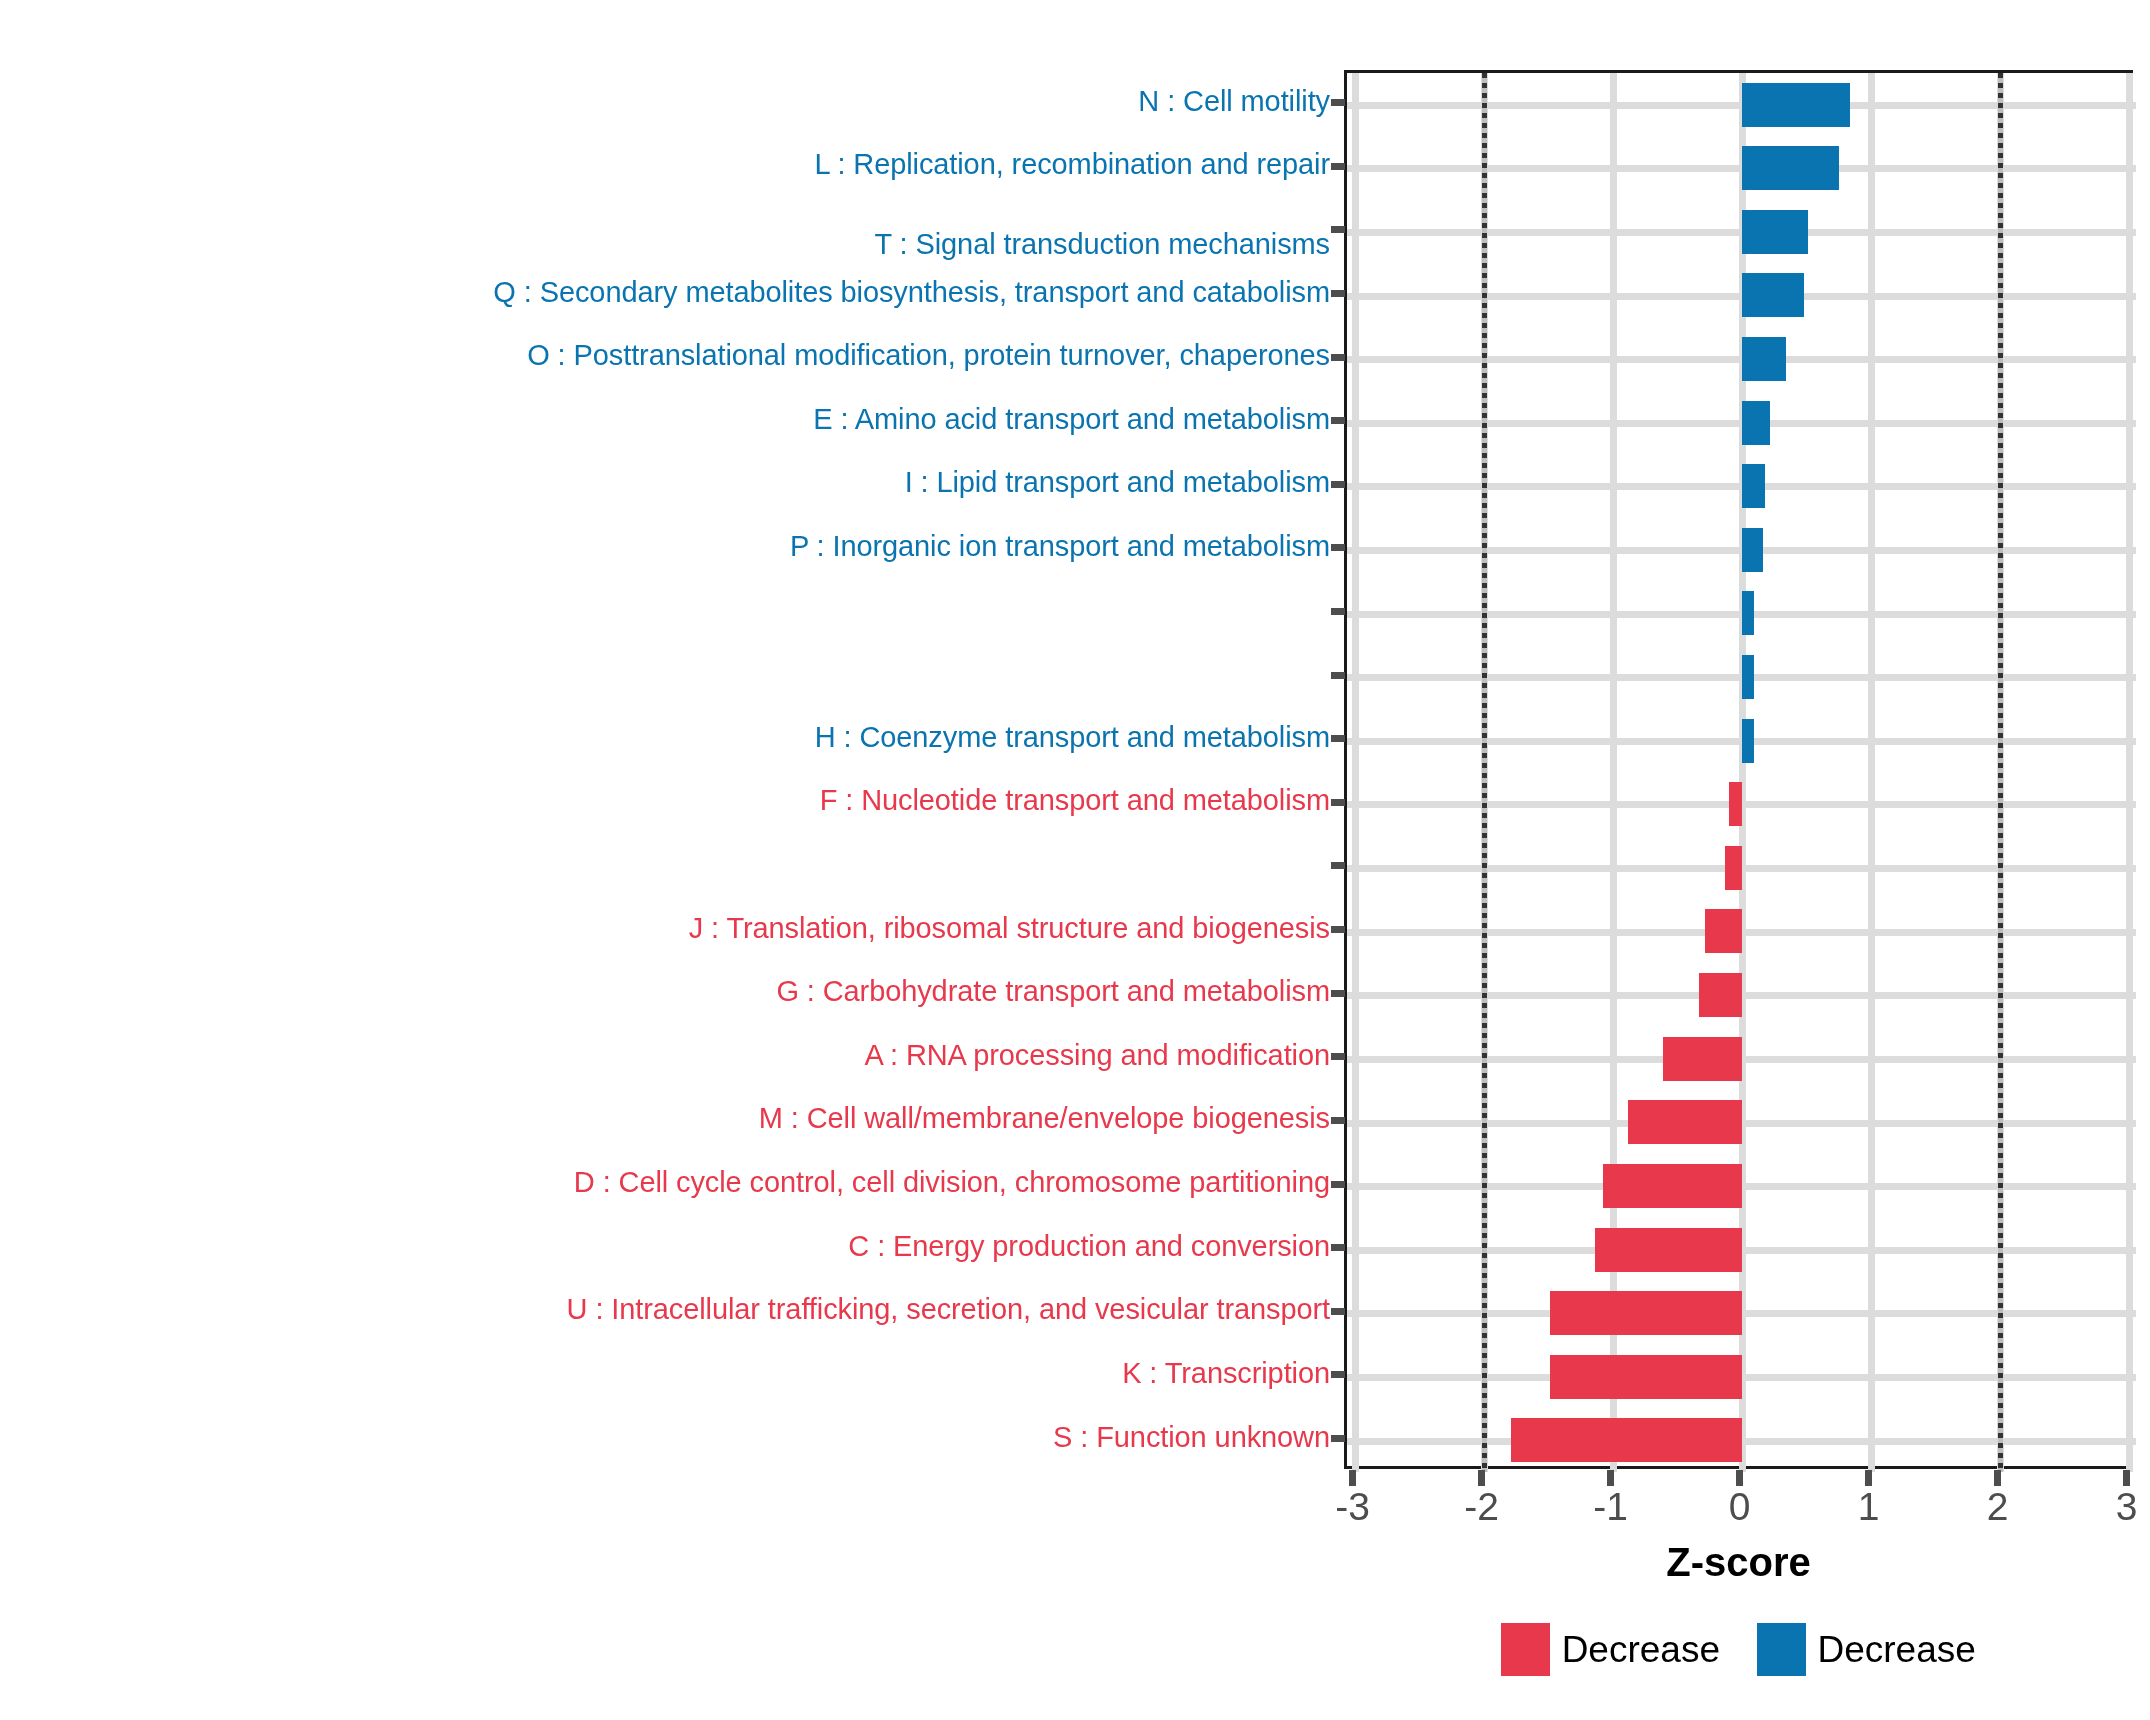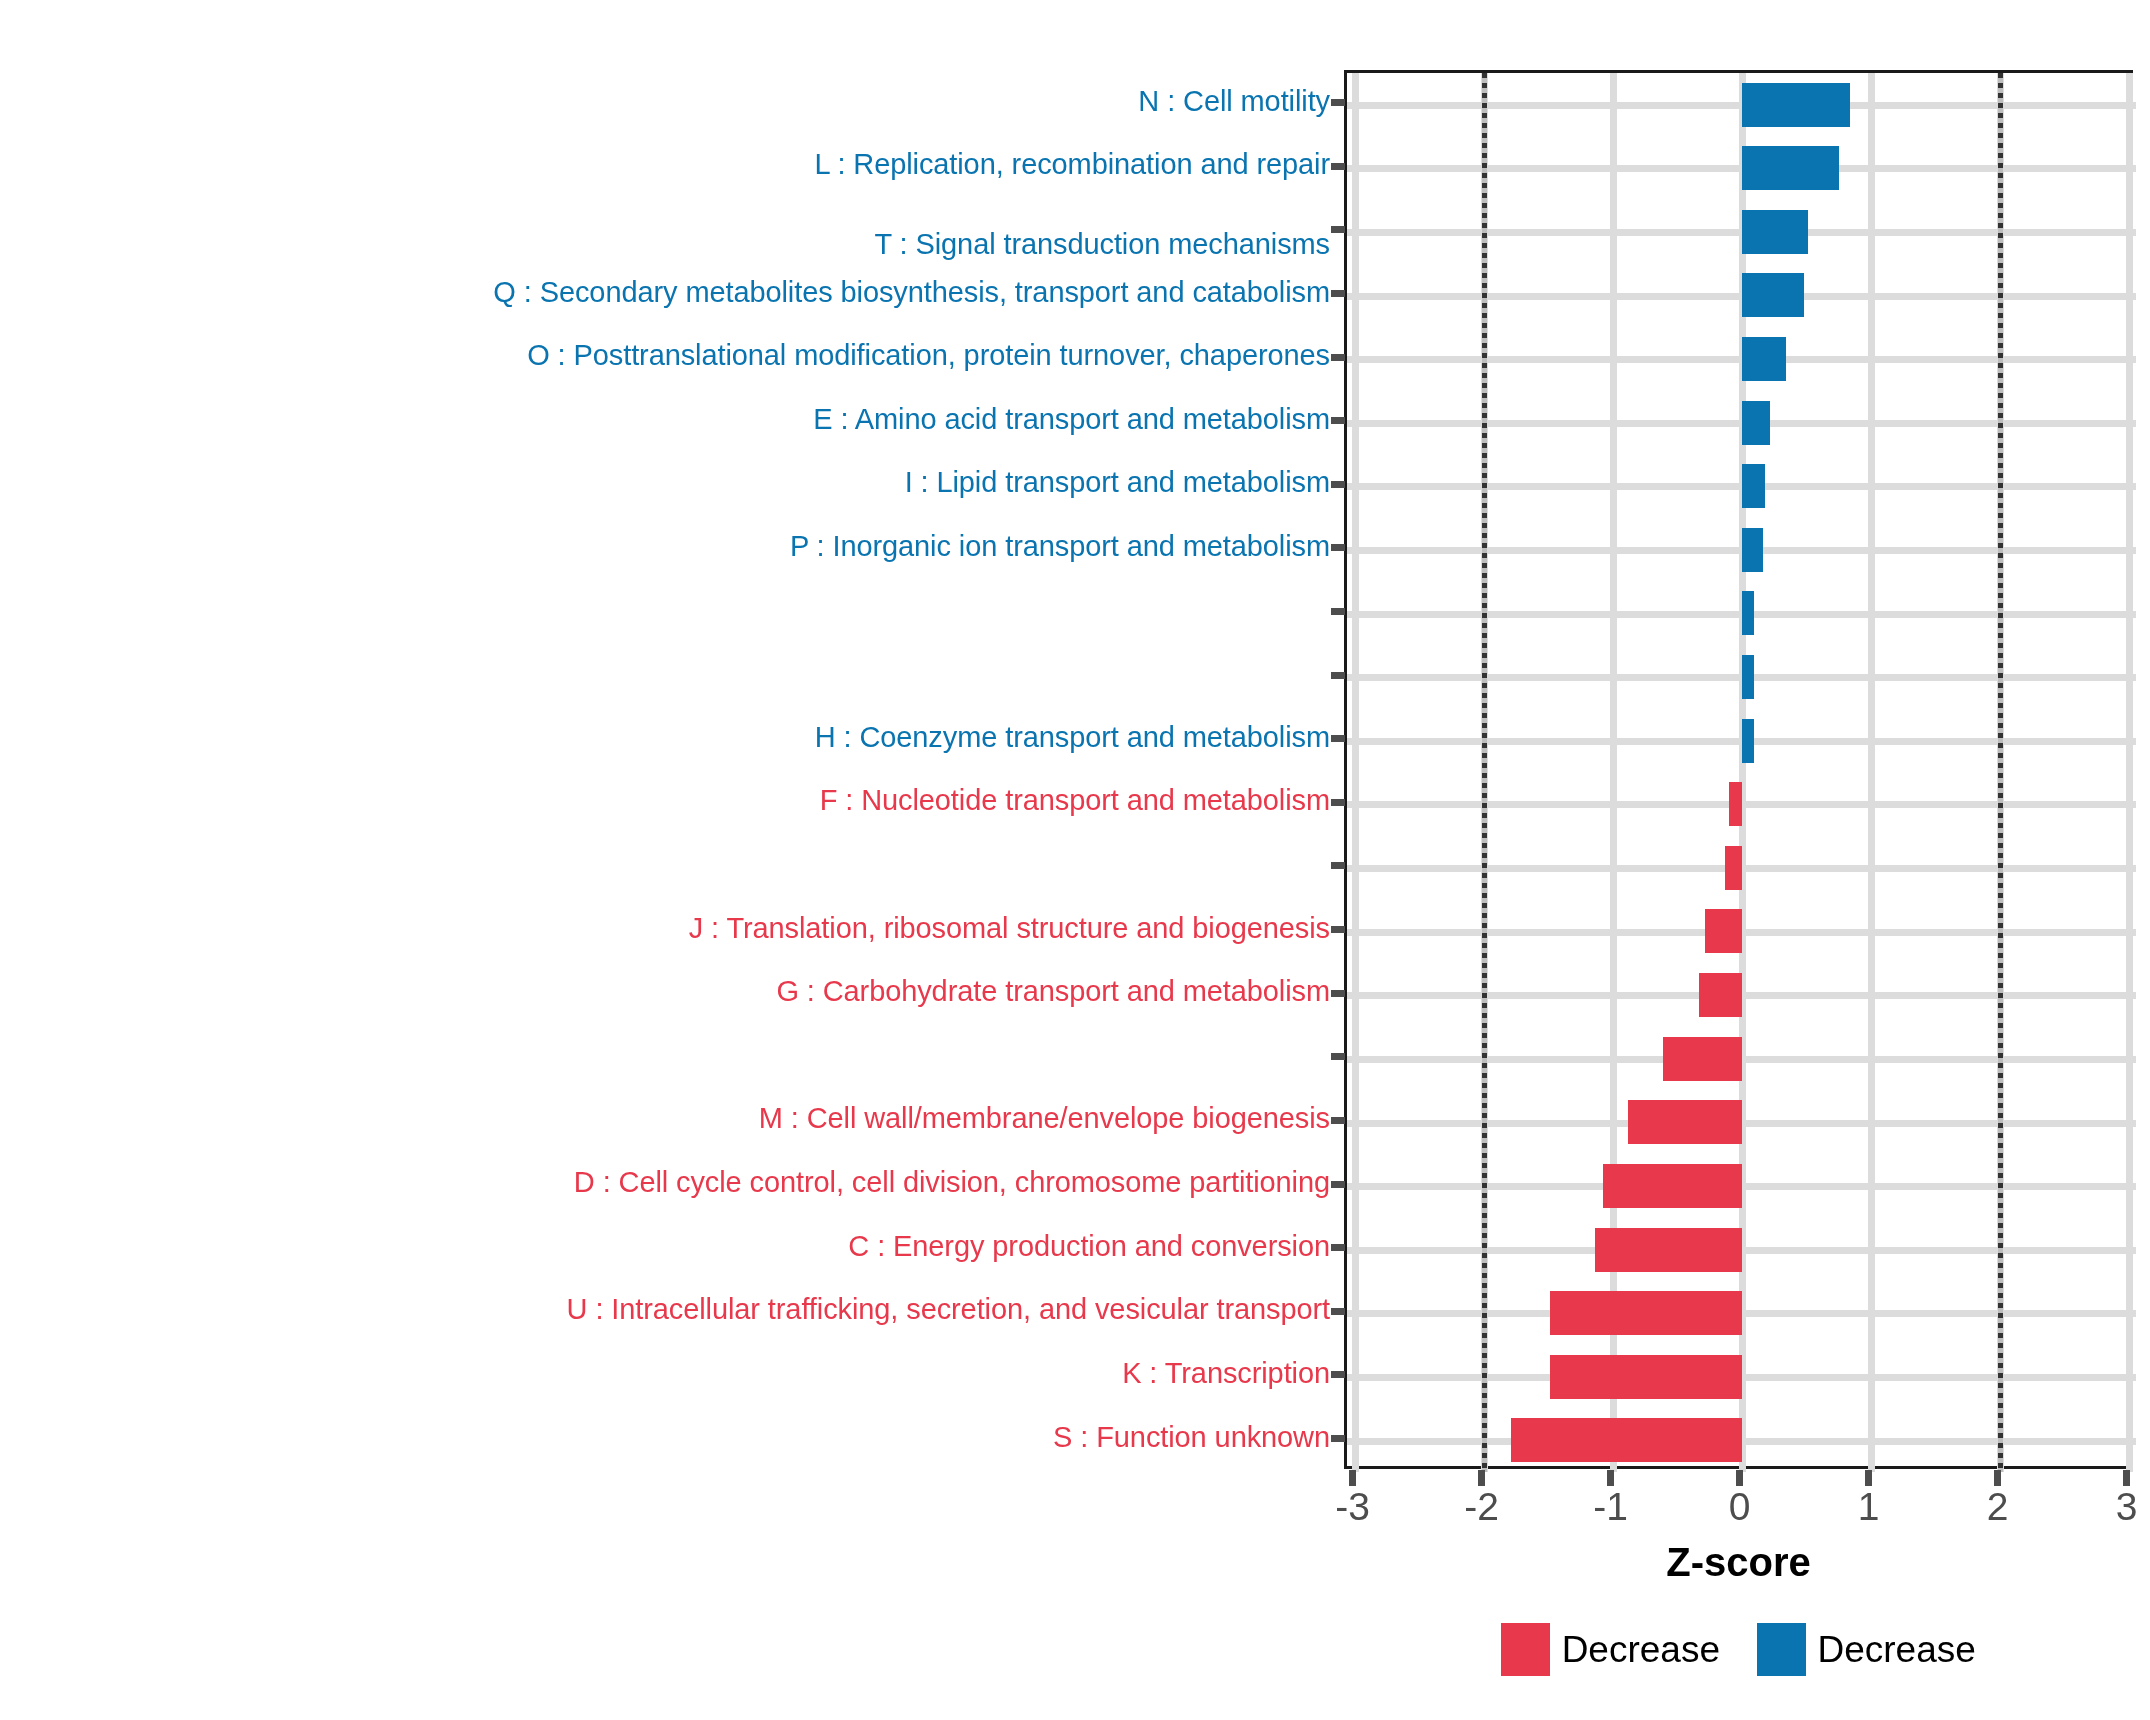--- a/index.html
+++ b/index.html
@@ -196,20 +196,21 @@
       <div class="ylabel inc" style="top: 160px;">T : Signal transduction mechanisms</div>
       <div class="ylabel inc" style="top: 208px;">Q : Secondary metabolites biosynthesis, transport and catabolism</div>
       <div class="ylabel inc" style="top: 271px; padding-left: 16px;">O : Posttranslational modification, protein turnover, chaperones</div>
       <div class="ylabel inc" style="top: 335px;">E : Amino acid transport and metabolism</div>
       <div class="ylabel inc" style="top: 398px;">I : Lipid transport and metabolism</div>
       <div class="ylabel inc" style="top: 462px;">P : Inorganic ion transport and metabolism</div>
       <div class="ylabel inc" style="top: 653px;">H : Coenzyme transport and metabolism</div>
       <div class="ylabel dec" style="top: 716px;">F : Nucleotide transport and metabolism</div>
       <div class="ylabel dec" style="top: 844px;">J : Translation, ribosomal structure and biogenesis</div>
       <div class="ylabel dec" style="top: 907px;">G : Carbohydrate transport and metabolism</div>
+      <div class="ylabel dec" style="top: 971px;">A : RNA processing and modification</div>
       <div class="ylabel dec" style="top: 1034px;">M : Cell wall/membrane/envelope biogenesis</div>
       <div class="ylabel dec" style="top: 1098px;">D : Cell cycle control, cell division, chromosome partitioning</div>
       <div class="ylabel dec" style="top: 1162px;">C : Energy production and conversion</div>
       <div class="ylabel dec" style="top: 1225px;">U : Intracellular trafficking, secretion, and vesicular transport</div>
       <div class="ylabel dec" style="top: 1289px;">K : Transcription</div>
       <div class="ylabel dec" style="top: 1353px;">S : Function unknown</div>
     </div>
 
   <div id="panel">
     <div id="plotarea">

